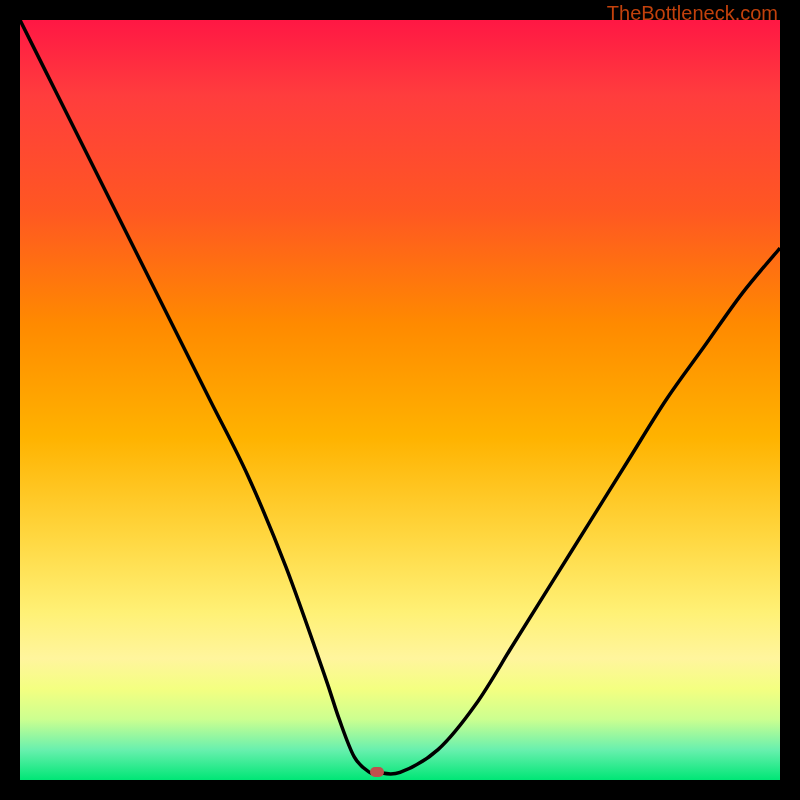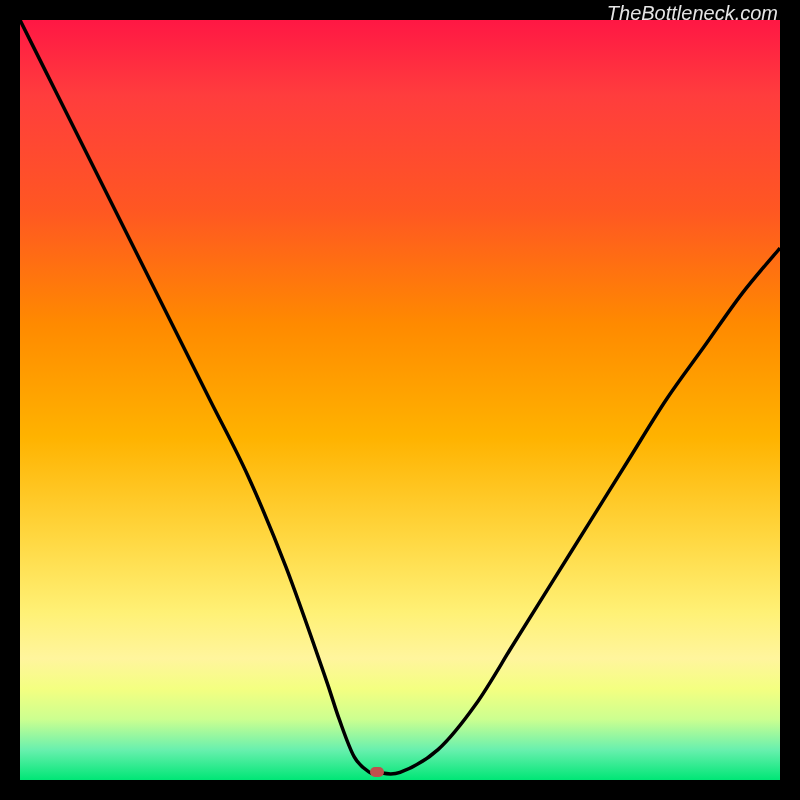--- a/index.html
+++ b/index.html
@@ -34,26 +34,25 @@
       #fff59d 84%,
       #f4ff81 88%,
       #ccff90 92%,
       #69f0ae 96%,
       #00e676 100%);
   }
   .watermark {
     position: absolute;
     top: 2px;
     right: 22px;
-    color: #e5e5e5;
+    color: #c2410c;
     font-size: 20px;
     font-weight: 500;
     font-family: Arial, sans-serif;
     z-index: 10;
-    font-style: italic;
   }
   svg.curve {
     position: absolute;
     left: 0;
     top: 0;
     width: 760px;
     height: 760px;
     z-index: 5;
   }
   .marker {

